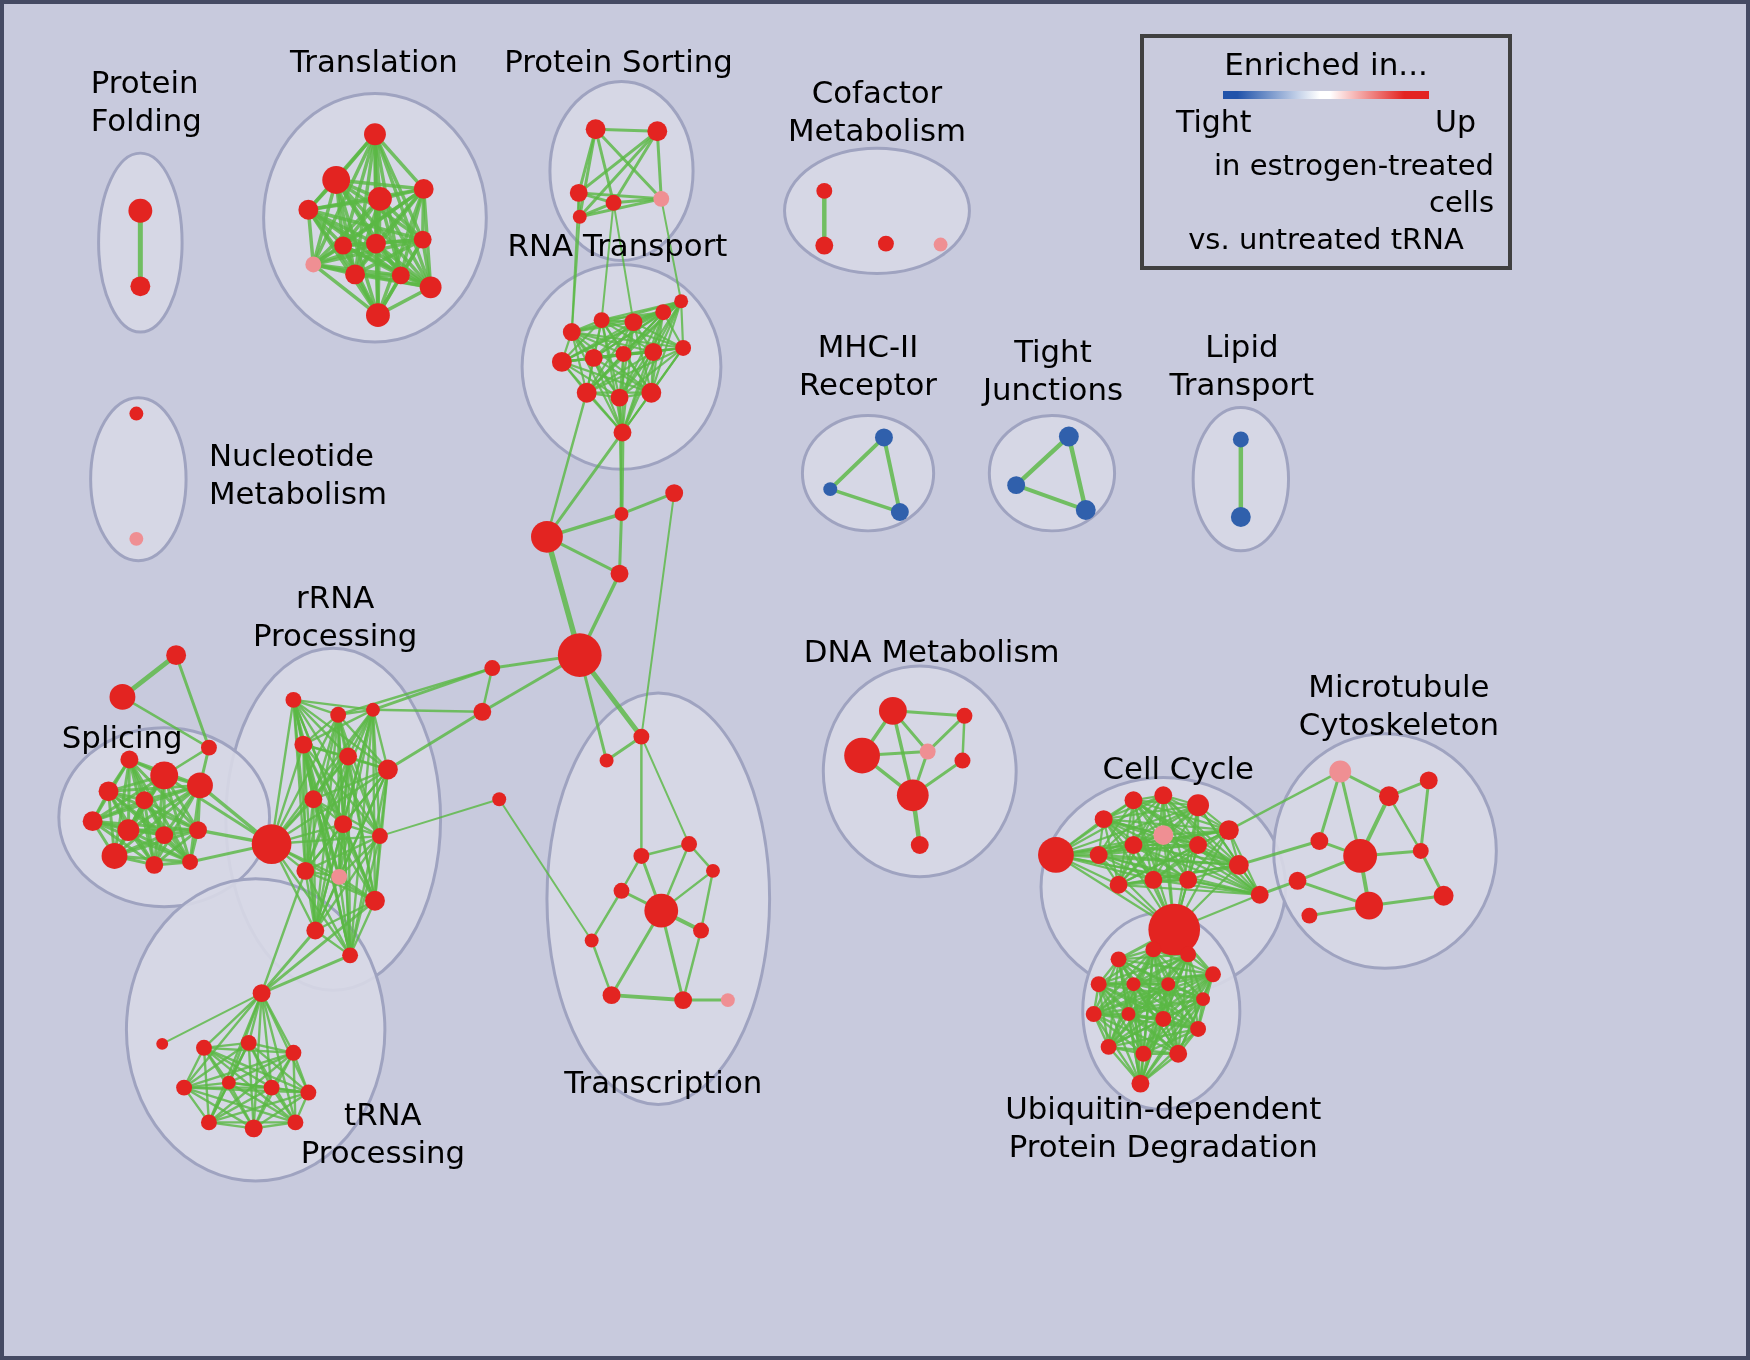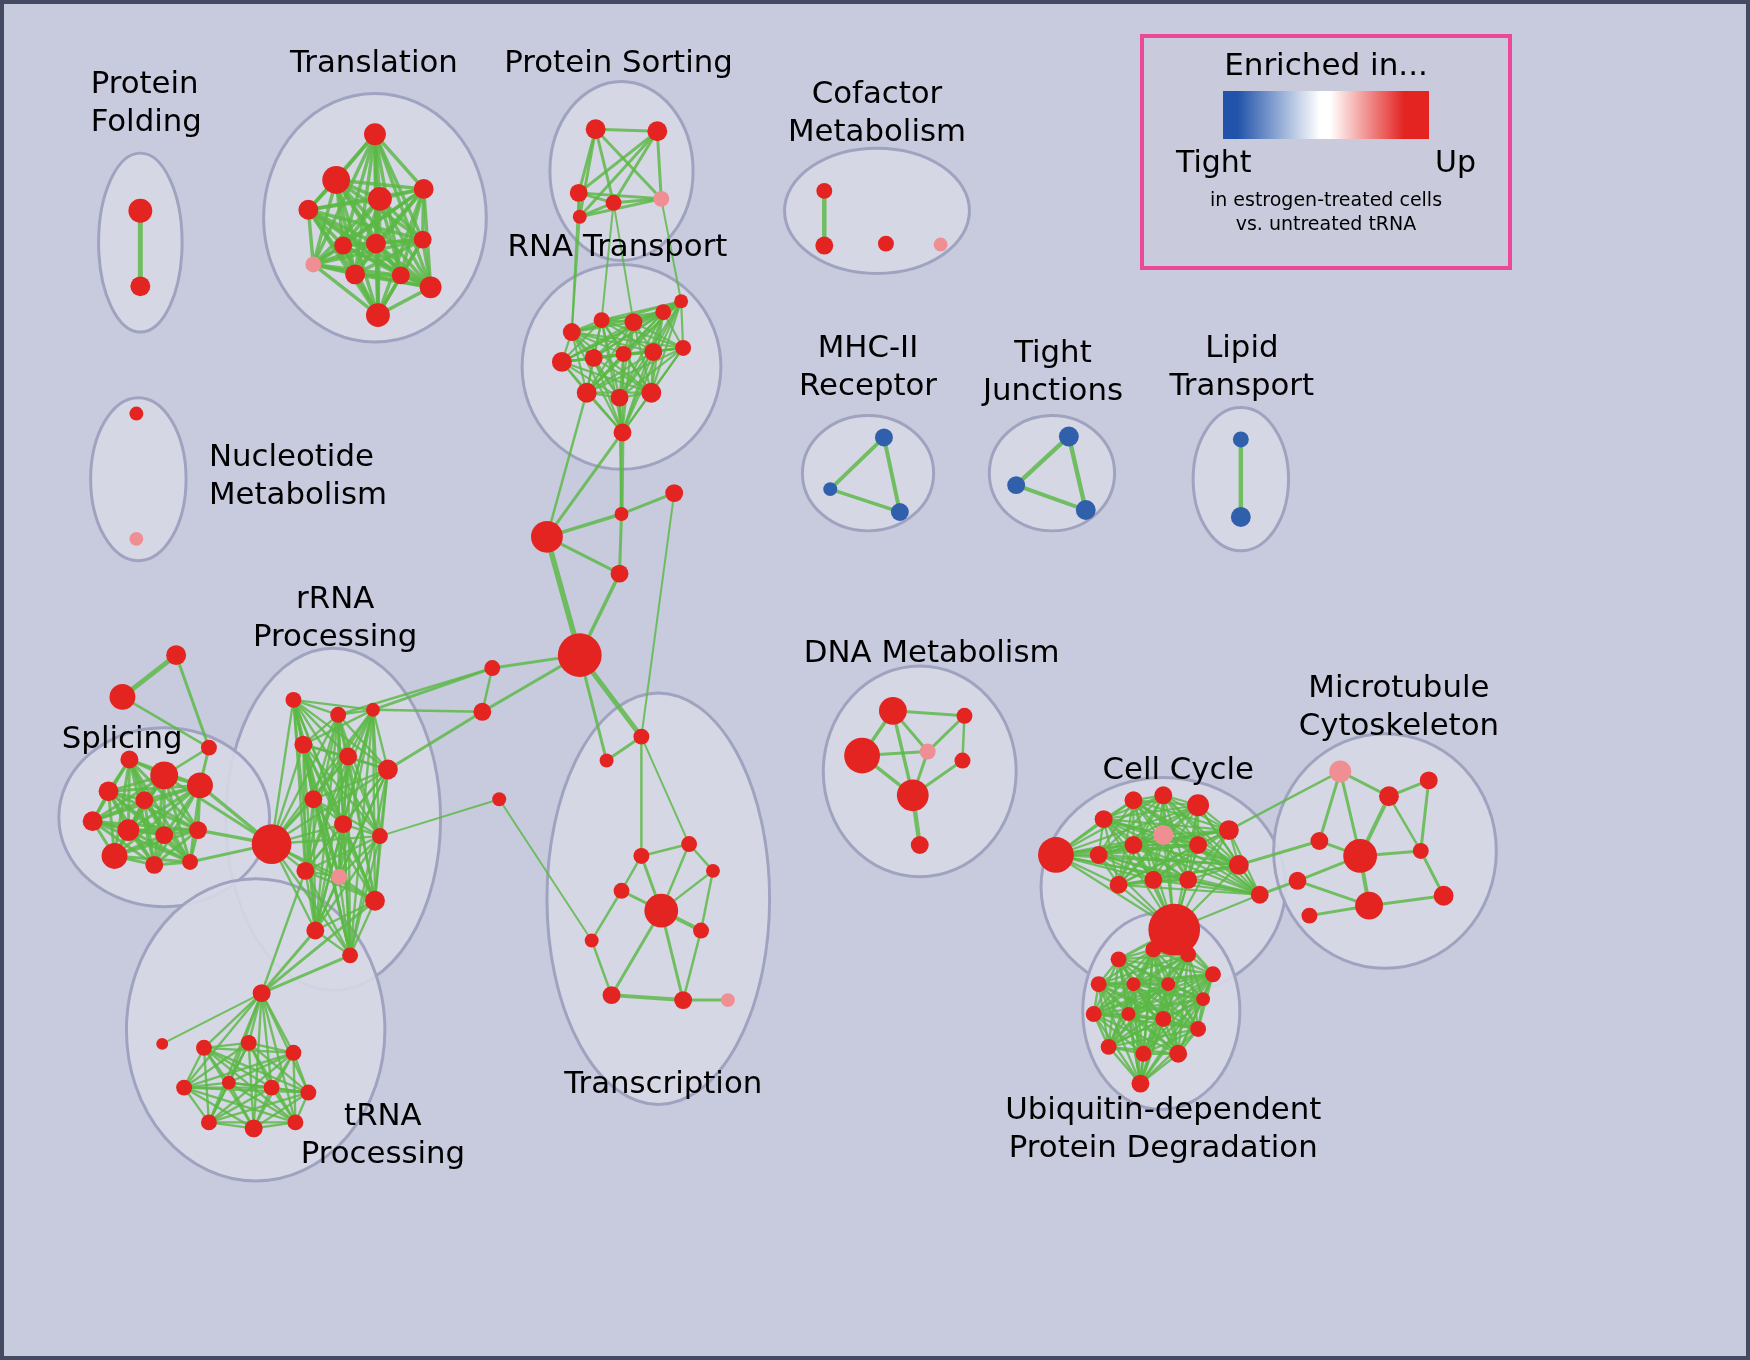--- a/index.html
+++ b/index.html
@@ -10,28 +10,28 @@
     border:4px solid #454a63;
     box-sizing:border-box;
     overflow:hidden;
     font-family:"DejaVu Sans", sans-serif;
     text-align:right;
   }
   #net{position:absolute;left:0;top:0;width:100%;height:100%;}
   #net text{font-family:"DejaVu Sans", sans-serif;fill:#000;}
   .legend{
     position:absolute;left:1136px;top:30px;width:372px;height:236px;
-    border:4px solid #ec4899;box-sizing:border-box;
+    border:4px solid #404040;box-sizing:border-box;
     display:flex;flex-direction:column;align-items:center;
     padding:8px 14px;color:#000;background:rgba(205,207,224,0.25);
   }
   .legend-title{font-size:31px;}
   .legend-gradient{width:206px;height:48px;margin:9px 0 5px;}
   .legend-row{width:300px;display:flex;justify-content:space-between;font-size:30px;margin-bottom:8px;}
-  .legend-caption{font-size:19px;line-height:1.28;}
+  .legend-caption{font-size:29px;line-height:1.28;}
 </style>
 </head>
 <body>
 
 <div class="stage">
   <svg id="net" viewBox="0 0 1750 1360">
       <ellipse cx="136" cy="240" rx="42" ry="90" fill="#d7d8e5" fill-opacity="0.9" stroke="#9fa3c0" stroke-width="3"></ellipse>
       <ellipse cx="372" cy="215" rx="112" ry="125" fill="#d7d8e5" fill-opacity="0.9" stroke="#9fa3c0" stroke-width="3"></ellipse>
       <ellipse cx="620" cy="168" rx="72" ry="90" fill="#d7d8e5" fill-opacity="0.9" stroke="#9fa3c0" stroke-width="3"></ellipse>
       <ellipse cx="877" cy="208" rx="93" ry="63" fill="#d7d8e5" fill-opacity="0.9" stroke="#9fa3c0" stroke-width="3"></ellipse>

